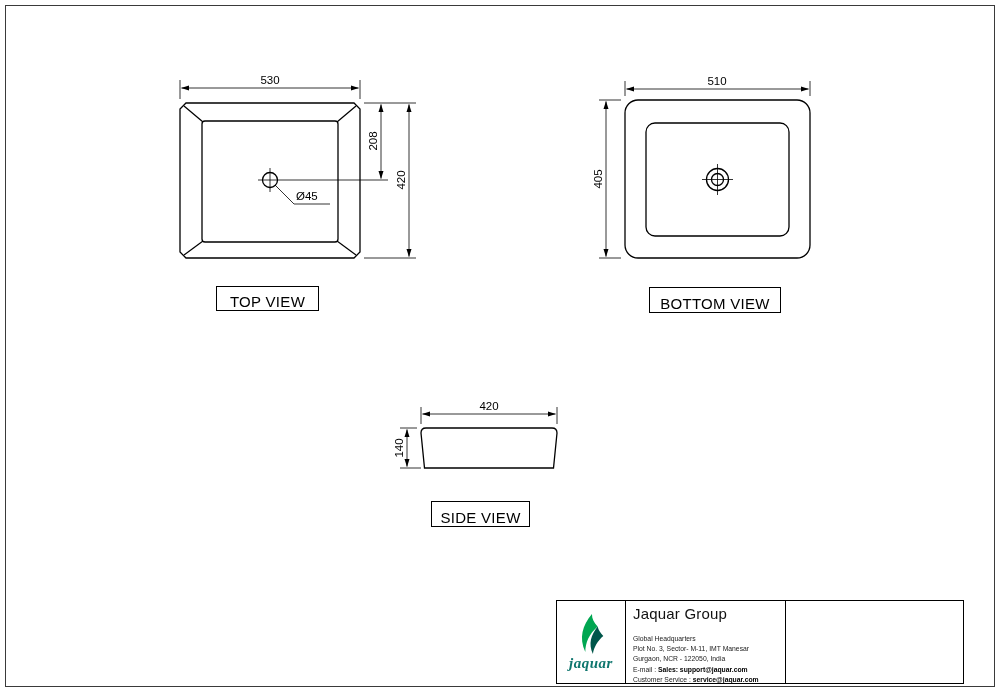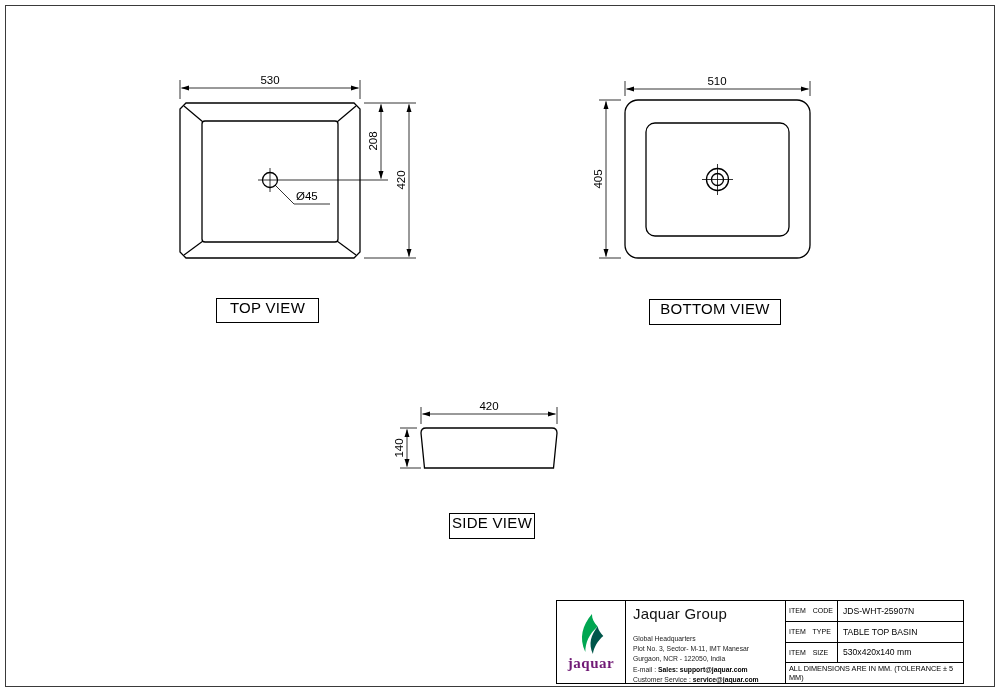--- a/index.html
+++ b/index.html
@@ -14,36 +14,36 @@
   
   .lines line { stroke:#000; stroke-width:0.8; fill:none; }
   .lines line.edge { stroke-width:1.2; }
   .lines path, .lines rect, .lines circle { stroke:#000; stroke-width:1.3; fill:none; }
   .lines text { stroke:none; fill:#000; font-size:11.5px; font-family:"Liberation Sans", sans-serif; }
   .lines text.mid { text-anchor:middle; }
   .lines line.dimline { stroke-width:0.8; }
 
   .view-label {
     position:absolute; border:1.6px solid #000; background:#fff;
-    display:flex; align-items:flex-start; justify-content:center;
-    font-size:15px; letter-spacing:0.3px; color:#000;margin-top:12px;
+    display:flex; align-items:flex-end; justify-content:center;
+    font-size:15px; letter-spacing:0.3px; color:#000;
   }
 
   
   .title-block {
     position:absolute; left:556px; top:600px; width:408px; height:84px;
     border:1.2px solid #000; display:flex; background:#fff;
   }
   .tb-logo {
     width:69px; border-right:1.2px solid #000;
     display:flex; flex-direction:column; align-items:center; justify-content:center;
   }
   .logo-word {
-    font-family:"Liberation Serif", serif; font-weight:bold; 
-    font-size:15px; color:#701a75; line-height:1; margin-top:1px; letter-spacing:0.5px;
+    font-family:"Liberation Serif", serif; font-weight:bold; font-style:italic;
+    font-size:15px; color:#0f766e; line-height:1; margin-top:1px; letter-spacing:0.5px;
   }
   .tb-info { width:160px; border-right:1.2px solid #000; padding:4px 6px 2px 7px; }
   .company { font-size:15px; color:#111; margin-bottom:12px; letter-spacing:0.2px; }
   .addr { font-size:6.8px; color:#222; line-height:1.5; }
   .addr b { font-weight:bold; color:#000; }
   .tb-table { flex:1; display:flex; flex-direction:column; }
   .tb-row { display:flex; border-bottom:1px solid #000; flex:1; }
   .tb-label {
     width:52px; border-right:1px solid #000; font-size:7px; color:#000;
     display:flex; align-items:center; padding-left:3px; word-spacing:5px;
@@ -127,21 +127,21 @@
       <text class="dim mid" x="403" y="448" transform="rotate(-90 403 448)">140</text>
     </g>
   </svg>
 
   <div class="view-label" style="left:216px; top:286px; width:103px; height:25px;">
     <span>TOP VIEW</span>
   </div>
   <div class="view-label" style="left:649px; top:287px; width:132px; height:26px;">
     <span>BOTTOM VIEW</span>
   </div>
-  <div class="view-label" style="left:449px; top:501px; width:86px; height:26px;">
+  <div class="view-label" style="left:431px; top:501px; width:99px; height:26px;">
     <span>SIDE VIEW</span>
   </div>
 
   <div class="title-block">
     <div class="tb-logo">
       <svg width="36" height="42" viewBox="0 0 38 44">
         <path d="M20 1 C10 13 6 26 13 41 C13 31 17 22 26 14 C22 10 20 6 20 1 Z" fill="#00a651"></path>
         <path d="M26 14 C19 23 16 32 21 43 C22 36 26 29 32 24 C29 21 27 18 26 14 Z" fill="#00564a"></path>
       </svg>
       <div class="logo-word">jaquar</div>
@@ -155,29 +155,14 @@
       <div class="addr">
         <span>E-mail :</span>
         <b>Sales: support@jaquar.com</b>
       </div>
       <div class="addr">
         <span>Customer Service :</span>
         <b>service@jaquar.com</b>
       </div>
     </div>
 
-    <div class="tb-table">
-      <div class="tb-row">
-        <div class="tb-label">ITEM  CODE</div>
-        <div class="tb-value">JDS-WHT-25907N</div>
-      </div>
-      <div class="tb-row">
-        <div class="tb-label">ITEM  TYPE</div>
-        <div class="tb-value">TABLE TOP BASIN</div>
-      </div>
-      <div class="tb-row">
-        <div class="tb-label">ITEM  SIZE</div>
-        <div class="tb-value">530x420x140 mm</div>
-      </div>
-      <div class="tb-foot">ALL DIMENSIONS ARE IN MM. (TOLERANCE ± 5 MM)</div>
-    </div>
   </div>
 </div>
 
 </body></html>

